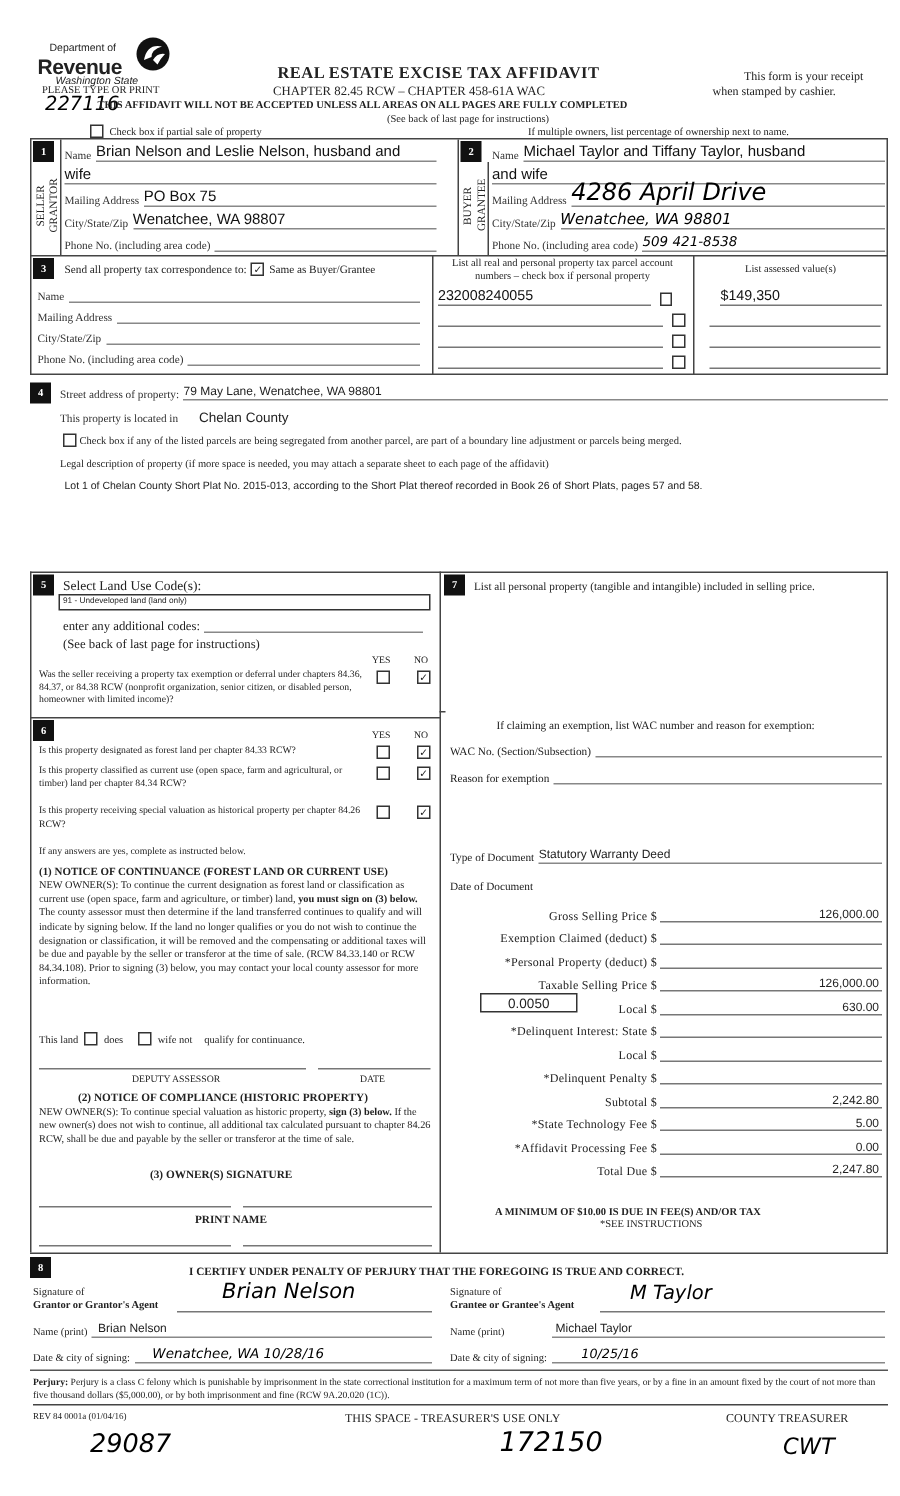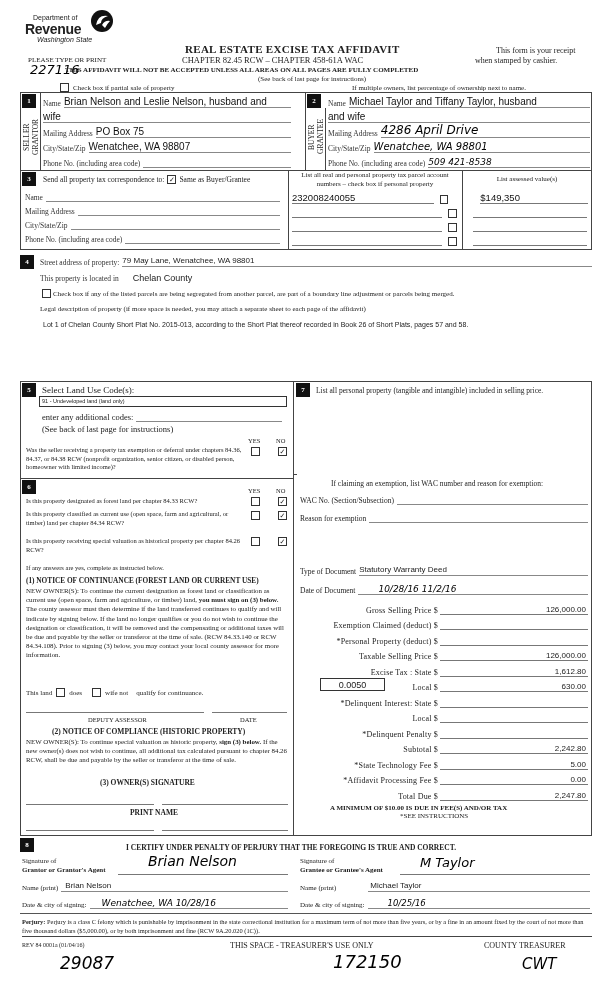--- a/index.html
+++ b/index.html
@@ -17,21 +17,21 @@
   .fieldrow .fill { flex: 1; border-bottom: 1px solid #888; margin-left: 3px; min-height: 11px; }
   .vert { writing-mode: vertical-rl; transform: rotate(180deg); font-size: 7.5px; text-align: center; }
   .bold { font-weight: bold; }
   .amt-row { display: flex; align-items: flex-end; height: 15.5px; }
   .amt-row .alabel { width: 140px; text-align: right; font-size: 8px; letter-spacing: 0.2px; padding-right: 2px; }
   .amt-row .amt { flex: 1; border-bottom: 1px solid #777; font-family: "Liberation Sans", sans-serif; font-size: 8px; text-align: right; padding-right: 2px; }
 </style>
 </head>
 <body>
 
-<div class="abs" style="left:25px;top:8px;width:90px;height:38px;">
+<div class="abs" style="left:25px;top:23px;width:90px;height:38px;">
   <div class="sans" style="font-size:7px;position:absolute;left:8px;top:6px;">Department of</div>
   <div class="sans bold" style="font-size:14px;position:absolute;left:0;top:13px;letter-spacing:-0.3px;">Revenue</div>
   <div class="sans" style="font-size:7px;font-style:italic;position:absolute;left:12px;top:28px;">Washington State</div>
   <svg class="abs" style="left:64px;top:0px;" width="26" height="26" viewBox="0 0 26 26">
     <circle cx="13" cy="13" r="11" fill="#111"></circle>
     <path d="M7 17 Q9 6 19 8 Q12 10 12 15 Z" fill="#fff"></path>
     <path d="M13 17 Q16 12 21 13 Q18 16 16 20 Z" fill="#fff"></path>
   </svg>
 </div>
 
@@ -89,21 +89,21 @@
 <div class="abs" style="left:328px;top:93px;width:262px;">
   <div class="fieldrow" style="height:15px;">
       <span class="lbl">Name</span>
       <span class="fill val">Michael Taylor and Tiffany Taylor, husband</span>
     </div>
   <div class="fieldrow" style="height:15px;">
       <span class="fill val" style="margin-left:0;">and wife</span>
     </div>
   <div class="fieldrow" style="height:15px;">
       <span class="lbl">Mailing Address</span>
-      <span class="fill hand" style="font-size:12px;">4286 April Drive</span>
+      <span class="fill hand" style="font-size:16px;">4286 April Drive</span>
     </div>
   <div class="fieldrow" style="height:15px;">
       <span class="lbl">City/State/Zip</span>
       <span class="fill hand" style="font-size:10px;">Wenatchee, WA 98801</span>
     </div>
   <div class="fieldrow" style="height:15px;">
       <span class="lbl">Phone No. (including area code)</span>
       <span class="fill hand" style="font-size:9px;">509  421-8538</span>
     </div>
 </div>
@@ -256,43 +256,38 @@
 <div class="abs fieldrow" style="left:300px;top:511px;width:288px;height:12px;">
   <span style="font-size:7.5px;text-align:right;">Reason for exemption</span>
   <span class="fill"></span>
 </div>
 <div class="abs fieldrow" style="left:300px;top:563px;width:288px;height:13px;">
   <span style="font-size:7.5px;">Type of Document</span>
   <span class="fill sans" style="font-size:8px;">Statutory Warranty Deed</span>
 </div>
 <div class="abs fieldrow" style="left:300px;top:580px;width:288px;height:15px;">
   <span style="font-size:7.5px;">Date of Document</span>
-  <span class="fill hand" style="font-size:9px;padding-left:20px;">10/28/16  11/2/16</span>
 </div>
 
 <div class="abs" style="left:300px;top:599px;width:288px;">
   <div class="amt-row">
       <span class="alabel">Gross Selling Price $</span>
       <span class="amt">126,000.00</span>
     </div>
   <div class="amt-row">
       <span class="alabel">Exemption Claimed (deduct) $</span>
       <span class="amt"></span>
     </div>
   <div class="amt-row">
       <span class="alabel">*Personal Property (deduct) $</span>
       <span class="amt"></span>
     </div>
   <div class="amt-row">
       <span class="alabel">Taxable Selling Price $</span>
       <span class="amt">126,000.00</span>
-    </div>
-  <div class="amt-row">
-      <span class="alabel">Excise Tax : State $</span>
-      <span class="amt">1,612.80</span>
     </div>
   <div class="amt-row" style="position:relative;">
     <span class="sans" style="position:absolute;left:20px;top:1px;width:65px;height:13px;border:1px solid #333;font-size:9px;text-align:center;line-height:12px;">0.0050</span>
     <span class="alabel">Local $</span>
       <span class="amt">630.00</span>
   </div>
   <div class="amt-row">
       <span class="alabel">*Delinquent Interest: State $</span>
       <span class="amt"></span>
     </div>

